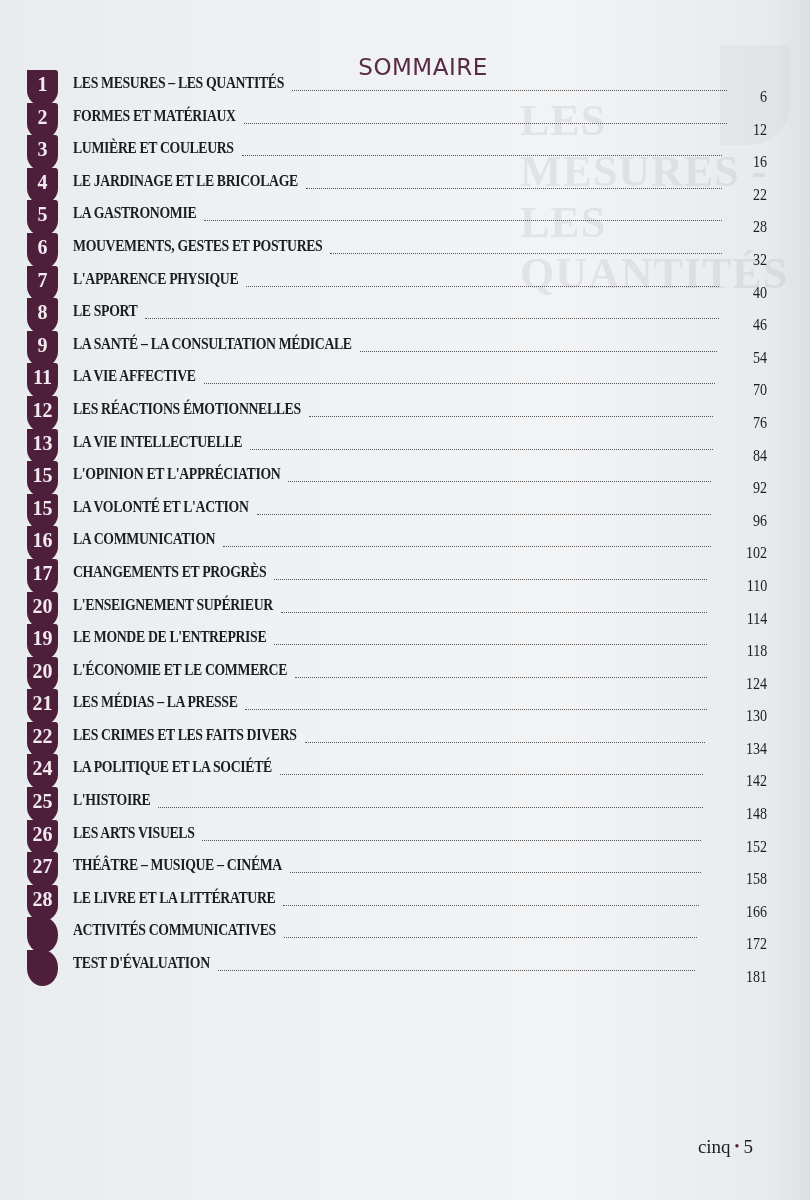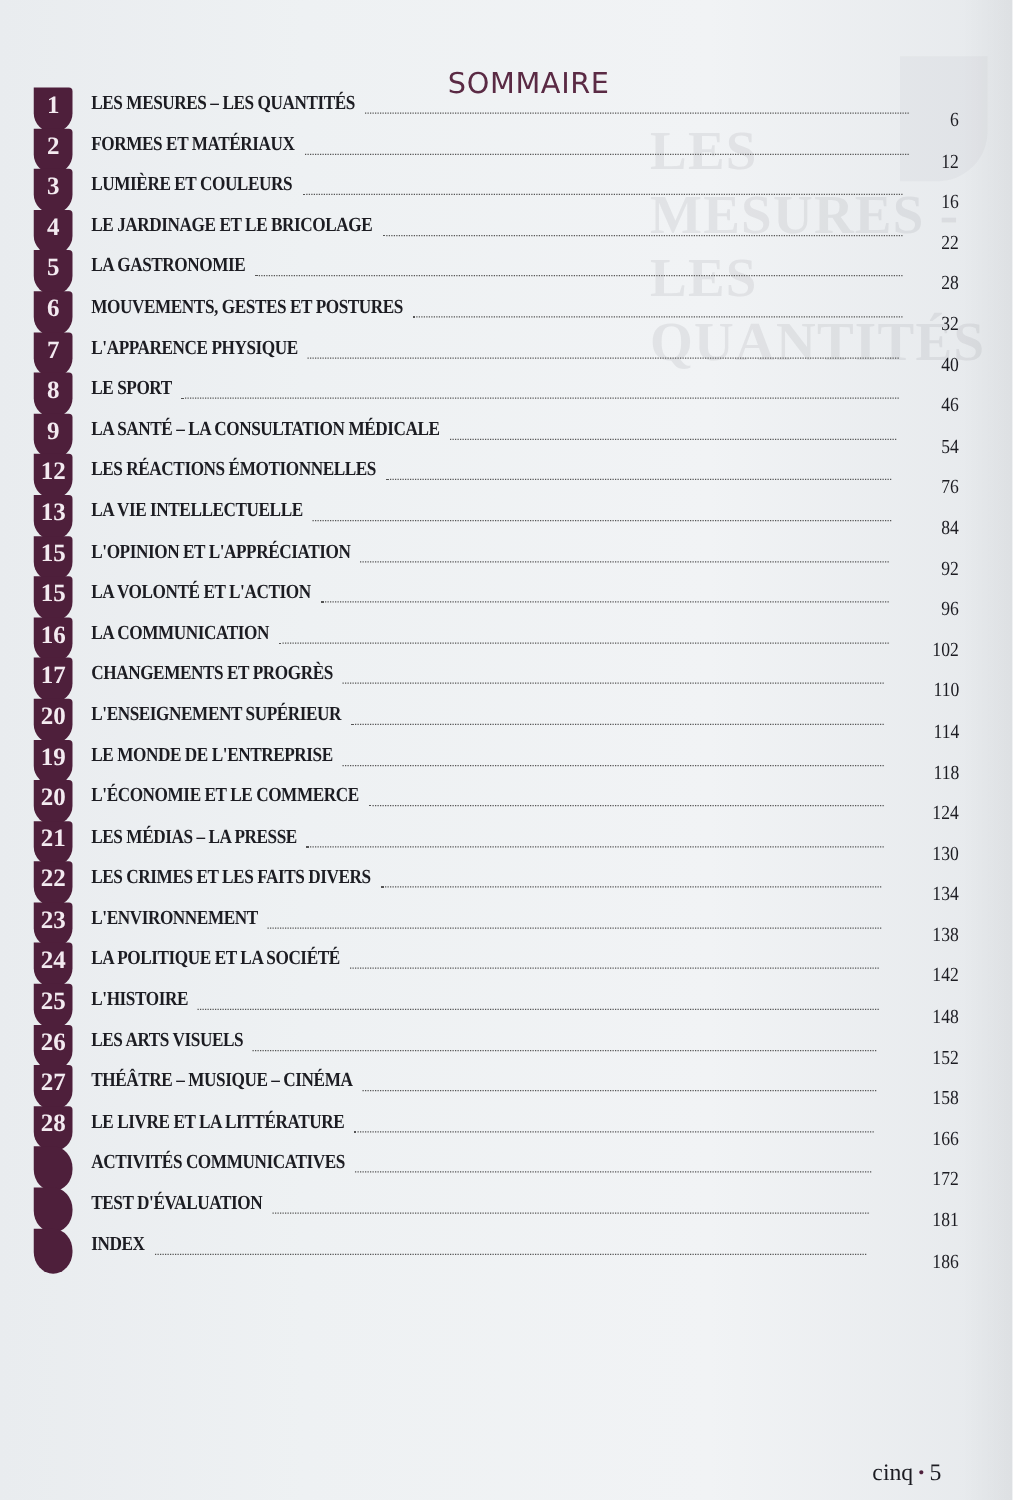--- a/index.html
+++ b/index.html
@@ -44,21 +44,21 @@
   }
   .dots {
     position: absolute; top: 18px; height: 2px; right: 62px;
     border-bottom: 1.5px dotted #555;
   }
   .page {
     position: absolute; right: 20px; top: 18px; font-size: 16px;
     transform: scaleX(0.88); transform-origin: right center;
   }
   .footer {
-    position: absolute; right: 57px; top: 1168px; font-size: 19px; color: #1c1c22;
+    position: absolute; right: 57px; top: 1136px; font-size: 19px; color: #1c1c22;
   }
   .footer .bullet { color: #4e1f3b; font-size: 14px; vertical-align: 2px; margin: 0 4px; }
 </style>
 </head>
 <body>
 
 <div class="page-edge"></div>
 <div class="ghost-box"></div>
 <div class="ghost ghost-big">LES MESURES - LES QUANTITÉS</div>
 
@@ -113,20 +113,26 @@
       <span class="dots" style="left: 118.446px; right: 68px;"></span>
       <span class="page">46</span>
     </div>
     <div class="row">
       <div class="badge">9</div>
       <span class="label">LA SANTÉ – LA CONSULTATION MÉDICALE</span>
       <span class="dots" style="left: 332.653px; right: 70px;"></span>
       <span class="page">54</span>
     </div>
     <div class="row">
+      <div class="badge">11</div>
+      <span class="label">LA VIE AFFECTIVE</span>
+      <span class="dots" style="left: 176.711px; right: 72px;"></span>
+      <span class="page">70</span>
+    </div>
+    <div class="row">
       <div class="badge">12</div>
       <span class="label">LES RÉACTIONS ÉMOTIONNELLES</span>
       <span class="dots" style="left: 281.766px; right: 74px;"></span>
       <span class="page">76</span>
     </div>
     <div class="row">
       <div class="badge">13</div>
       <span class="label">LA VIE INTELLECTUELLE</span>
       <span class="dots" style="left: 223.178px; right: 74px;"></span>
       <span class="page">84</span>
@@ -179,26 +185,20 @@
       <span class="dots" style="left: 218.488px; right: 80px;"></span>
       <span class="page">130</span>
     </div>
     <div class="row">
       <div class="badge">22</div>
       <span class="label">LES CRIMES ET LES FAITS DIVERS</span>
       <span class="dots" style="left: 277.56px; right: 82px;"></span>
       <span class="page">134</span>
     </div>
     <div class="row">
-      <div class="badge">23</div>
-      <span class="label">L'ENVIRONNEMENT</span>
-      <span class="dots" style="left: 187.233px; right: 82px;"></span>
-      <span class="page">138</span>
-    </div>
-    <div class="row">
       <div class="badge">24</div>
       <span class="label">LA POLITIQUE ET LA SOCIÉTÉ</span>
       <span class="dots" style="left: 252.808px; right: 84px;"></span>
       <span class="page">142</span>
     </div>
     <div class="row">
       <div class="badge">25</div>
       <span class="label">L'HISTOIRE</span>
       <span class="dots" style="left: 131.387px; right: 84px;"></span>
       <span class="page">148</span>
@@ -226,23 +226,17 @@
       <span class="label">ACTIVITÉS COMMUNICATIVES</span>
       <span class="dots" style="left: 256.893px; right: 90px;"></span>
       <span class="page">172</span>
     </div>
     <div class="row">
       <div class="badge plain"></div>
       <span class="label">TEST D'ÉVALUATION</span>
       <span class="dots" style="left: 190.78px; right: 92px;"></span>
       <span class="page">181</span>
     </div>
-    <div class="row">
-      <div class="badge plain"></div>
-      <span class="label">INDEX</span>
-      <span class="dots" style="left: 96.6372px; right: 94px;"></span>
-      <span class="page">186</span>
-    </div>
   </div>
 
 <div class="footer">
   <span>cinq</span><span class="bullet">•</span><span>5</span>
 </div>
 
 </body></html>

